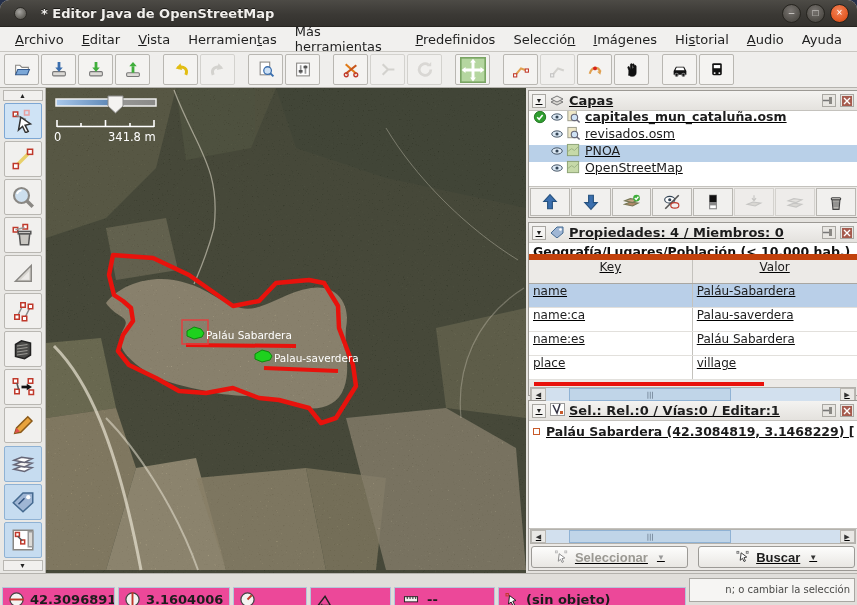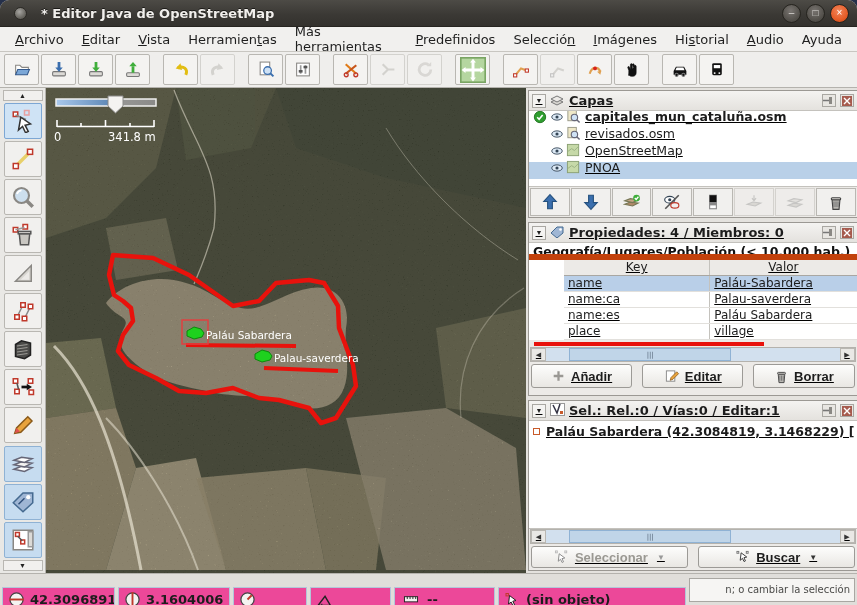--- a/index.html
+++ b/index.html
@@ -50,21 +50,21 @@
   .layer-row.sel{background:#b9d0e8;}
   .lcell{width:17px;display:flex;justify-content:center;align-items:center;flex:0 0 17px;}
   .layer-name{padding-left:3px;white-space:nowrap;}
   .layer-name.bold{font-weight:bold;}
   .panel-toolbar{height:30px;flex:0 0 30px;display:flex;align-items:stretch;background:#eceae7;padding:1px;gap:1px;}
   .pt-btn{flex:1;border:1px solid #b9b7b2;background:#f1f0ee;display:flex;align-items:center;justify-content:center;padding:0;}
   .pt-btn.disabled{opacity:.45;}
   
   .preset-row{height:17px;flex:0 0 17px;background:#fff;border-bottom:6px solid #c2410c;font-size:12.5px;font-weight:bold;color:#111;padding:1px 4px;white-space:nowrap;overflow:hidden;}
   .ptable{flex:0 0 auto;background:#fff;font-size:12px;color:#1c1c1c;}
-  .prow{display:flex;height:16px;border-bottom:1px solid #e2e0dc;margin-left:35px;}
+  .prow{display:flex;height:24px;border-bottom:1px solid #e2e0dc;}
   .prow.head{background:#eceae7;border-bottom:1px solid #a9a7a2;justify-content:space-between;}
   .prow.selected{background:#b9cfe8;}
   .pcell{width:50%;padding:0 4px;white-space:nowrap;overflow:hidden;}
   .pcell.k{border-right:1px solid #c4c2bd;}
   .prow.head .pcell{text-align:center;}
   .red-underline{height:4px;background:#e8120c;width:230px;margin:2px 0 1px 5px;flex:0 0 4px;}
   .hscroll{height:15px;flex:0 0 15px;display:flex;align-items:stretch;background:#e4e2de;border:1px solid #b4b2ad;margin:0 1px;}
   .hs-arrow{width:15px;background:#e9e8e5;border:1px solid #b9b7b2;font-size:7px;color:#333;display:flex;align-items:center;justify-content:center;padding:0;}
   .hs-track{flex:1;background:#d2e0ee;position:relative;}
   .hs-thumb{position:absolute;top:0;bottom:0;left:8%;width:55%;background:#c0d5e8;border:1px solid #8fb2d4;display:flex;align-items:center;justify-content:center;font-size:7px;color:#567;}
@@ -526,51 +526,51 @@
               </span>
               <span class="lcell">
                 <svg width="15" height="15" viewBox="0 0 16 16">
                   <rect x="2" y="1.5" width="9" height="11" fill="#efe8c8" stroke="#998"></rect>
                   <circle cx="9" cy="9" r="3.4" fill="#cfe2f5" stroke="#667" stroke-width="1.2"></circle>
                   <path d="M11.5 11.5l3 3" stroke="#667" stroke-width="1.6"></path>
                 </svg>
               </span>
               <span class="layer-name">revisados.osm</span>
             </div>
+            <div class="layer-row sel">
+              <span class="lcell"></span>
+              <span class="lcell">
+                <svg width="14" height="14" viewBox="0 0 16 16">
+                  <ellipse cx="8" cy="8" rx="6" ry="3.6" fill="#dce9f5" stroke="#345"></ellipse>
+                  <circle cx="8" cy="8" r="1.8" fill="#345"></circle>
+                </svg>
+              </span>
+              <span class="lcell">
+                <svg width="15" height="15" viewBox="0 0 16 16">
+                  <rect x="1.5" y="1.5" width="12" height="12" fill="#c6d9a8" stroke="#8aa072"></rect>
+                  <path d="M2 9l4-3 3 2 4-4" stroke="#9ab182" fill="none"></path>
+                </svg>
+              </span>
+              <span class="layer-name">PNOA</span>
+            </div>
             <div class="layer-row">
               <span class="lcell"></span>
               <span class="lcell">
                 <svg width="14" height="14" viewBox="0 0 16 16">
                   <ellipse cx="8" cy="8" rx="6" ry="3.6" fill="#dce9f5" stroke="#345"></ellipse>
                   <circle cx="8" cy="8" r="1.8" fill="#345"></circle>
                 </svg>
               </span>
               <span class="lcell">
                 <svg width="15" height="15" viewBox="0 0 16 16">
                   <rect x="1.5" y="1.5" width="12" height="12" fill="#c6d9a8" stroke="#8aa072"></rect>
                   <path d="M2 9l4-3 3 2 4-4" stroke="#9ab182" fill="none"></path>
                 </svg>
               </span>
               <span class="layer-name">OpenStreetMap</span>
-            </div>
-            <div class="layer-row sel">
-              <span class="lcell"></span>
-              <span class="lcell">
-                <svg width="14" height="14" viewBox="0 0 16 16">
-                  <ellipse cx="8" cy="8" rx="6" ry="3.6" fill="#dce9f5" stroke="#345"></ellipse>
-                  <circle cx="8" cy="8" r="1.8" fill="#345"></circle>
-                </svg>
-              </span>
-              <span class="lcell">
-                <svg width="15" height="15" viewBox="0 0 16 16">
-                  <rect x="1.5" y="1.5" width="12" height="12" fill="#c6d9a8" stroke="#8aa072"></rect>
-                  <path d="M2 9l4-3 3 2 4-4" stroke="#9ab182" fill="none"></path>
-                </svg>
-              </span>
-              <span class="layer-name">PNOA</span>
             </div>
           </div>
         <div class="panel-toolbar" id="layertoolbar">
             <button class="pt-btn">
               <span class="tb-ic">
                 <svg width="18" height="18" viewBox="0 0 16 16">
                   <path d="M8 1.5l5.5 6h-3.4V14H5.9V7.5H2.5z" fill="#3b6fae" stroke="#24507e"></path>
                 </svg>
               </span>
             </button>

